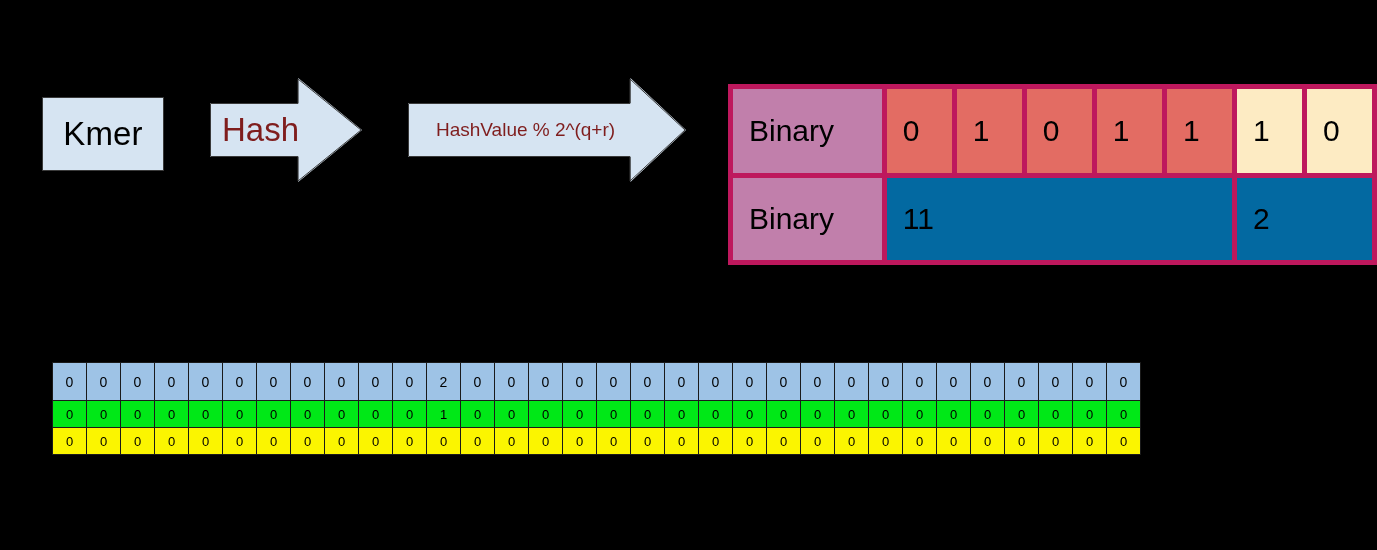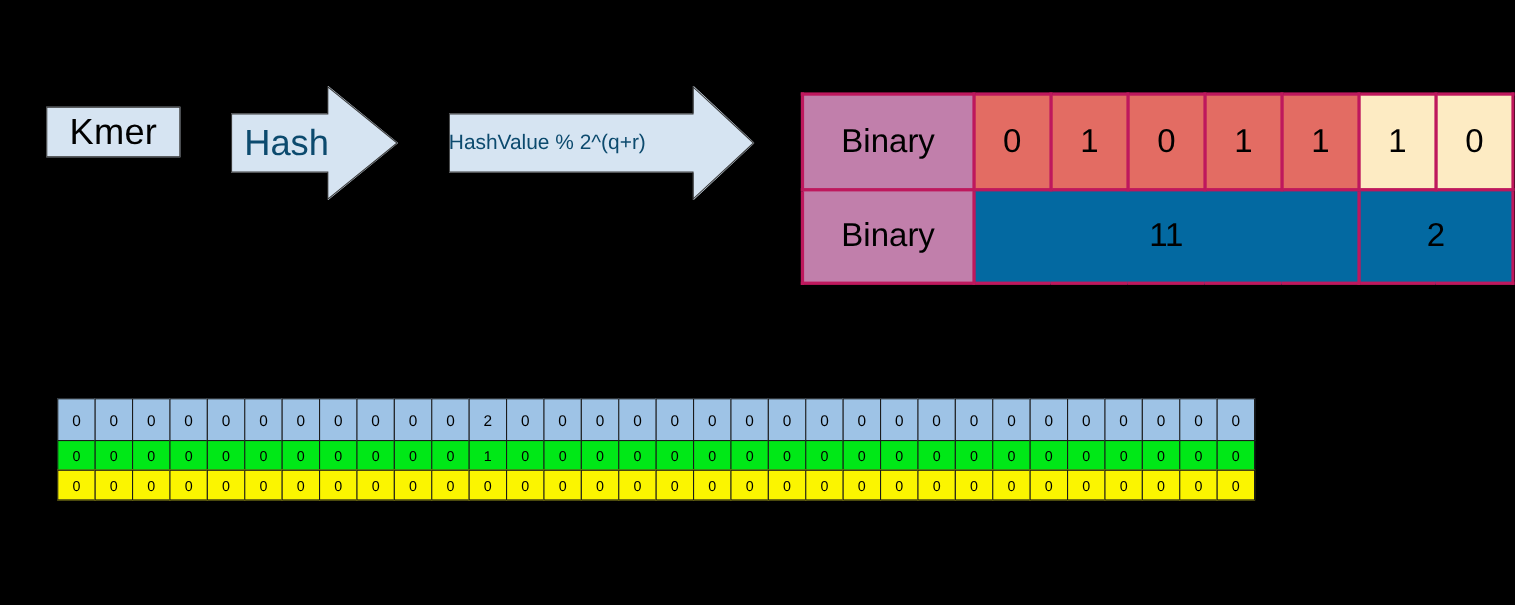--- a/index.html
+++ b/index.html
@@ -22,41 +22,41 @@
     top: 0;
     width: 1377px;
     height: 210px;
   }
 
   .kmer-box {
     position: absolute;
     left: 42px;
     top: 97px;
     width: 122px;
-    height: 46px;
+    height: 74px;
     background: #D6E4F2;
     border: 1px solid #3A3A3A;
     box-sizing: border-box;
     display: flex;
     align-items: center;
     justify-content: center;
     font-size: 33px;
     color: #000;
     letter-spacing: .2px;
   }
 
   .arrow {
     position: absolute;
     background: #D6E4F2;
     display: flex;
     align-items: center;
     box-sizing: border-box;
   }
   .arrow-label {
-    color: #0c4a6e;
+    color: #7f1d1d;
     white-space: nowrap;
   }
 
   
   #arrow-hash {
     left: 210px;
     top: 78px;
     width: 152px;
     height: 104px;
     clip-path: polygon(0% 24%, 58% 24%, 58% 0%, 100% 50%, 58% 100%, 58% 76%, 0% 76%);
@@ -64,40 +64,39 @@
   }
   #arrow-hash .arrow-label { font-size: 33px; }
 
   
   #arrow-mod {
     left: 408px;
     top: 78px;
     width: 278px;
     height: 104px;
     clip-path: polygon(0% 24%, 80% 24%, 80% 0%, 100% 50%, 80% 100%, 80% 76%, 0% 76%);
-    padding-left: 0;
+    padding-left: 28px;
   }
   #arrow-mod .arrow-label { font-size: 19px; }
 
   
   .arrow-outline {
     position: absolute;
     pointer-events: none;
   }
 
   
   #bd-table {
     position: absolute;
     left: 728px;
     top: 84px;
     border-collapse: collapse;
   }
   #bd-table td {
-    border: 3px solid #be185d;
-    text-align: center;
+    border: 5px solid #be185d;
     color: #000;
     padding: 16px;
   }
   .lbl-cell {
     background: #C17FAB;
     width: 144px;
     font-size: 30px;
   }
   #bd-table tr.binary-row td { height: 52px; }
   #bd-table tr.decimal-row td { height: 50px; }

